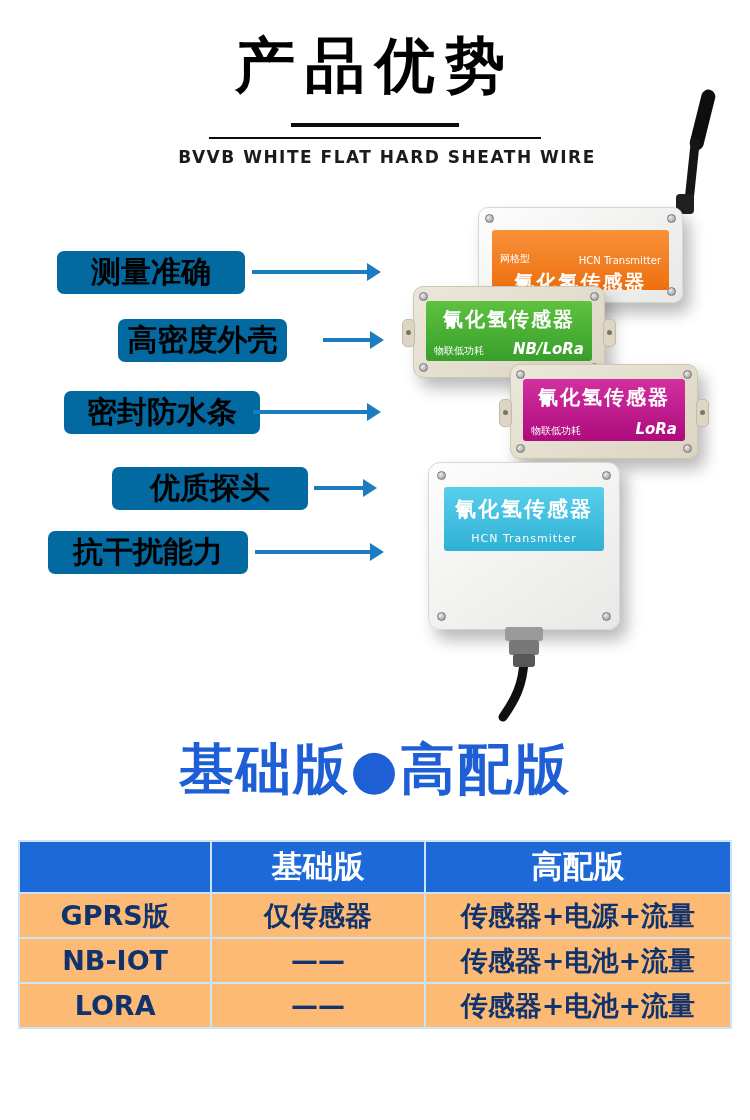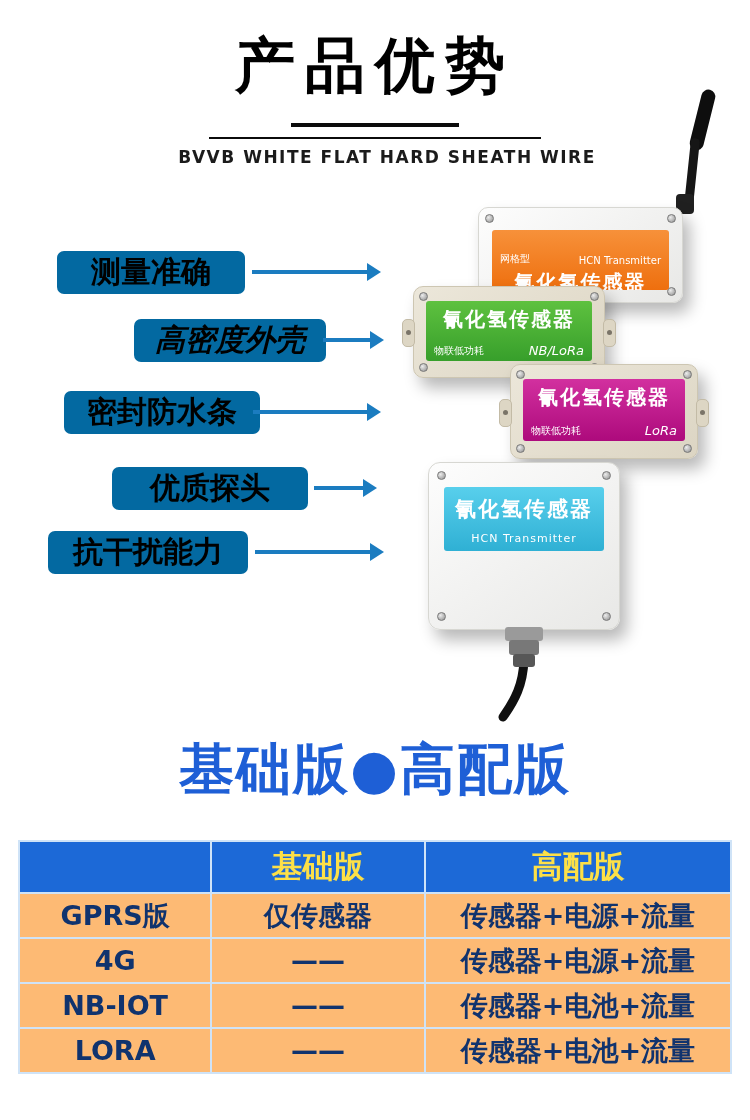--- a/index.html
+++ b/index.html
@@ -15,21 +15,21 @@
   .rule-thin  { position:absolute; top:137px; left:50%; transform:translateX(-50%);
                 width:332px; height:2px; background:#0b0b0b; }
   .subtitle { position:absolute; top:147px; left:12px; width:100%; text-align:center;
               font-size:17px; font-weight:700; color:#1b1b1b; letter-spacing:1.5px; }
 
   
   .pill { position:absolute; height:43px; background:#0369a1; border-radius:7px;
           display:flex; align-items:center; justify-content:center;
           font-size:30px; font-weight:600; color:#000; }
   .pill1 { left:57px;  top:251px; width:188px; }
-  .pill2 { left:134px; top:319px; width:192px;font-style:italic; }
+  .pill2 { left:118px; top:319px; width:169px; }
   .pill3 { left:64px;  top:391px; width:196px; }
   .pill4 { left:112px; top:467px; width:196px; }
   .pill5 { left:48px;  top:531px; width:200px; }
 
   .arrow { position:absolute; height:4px; background:#1b7cc0; }
   .arrow::after { content:""; position:absolute; right:-13px; top:-7px;
                   border-left:14px solid #1b7cc0;
                   border-top:9px solid transparent; border-bottom:9px solid transparent; }
   .arrow1 { left:252px; top:270px; width:116px; }
   .arrow2 { left:323px; top:338px; width:48px; }
@@ -53,21 +53,21 @@
 
   .band { position:absolute; color:#fff; border-radius:3px; display:flex;
           flex-direction:column; justify-content:space-between; overflow:hidden; }
   .band-orange  { background:linear-gradient(180deg,#f7913a,#ee6f0e); }
   .band-green   { background:linear-gradient(180deg,#5ec13f,#379f2b); }
   .band-magenta { background:linear-gradient(180deg,#d2309f,#ad0a7c); }
   .band-cyan    { background:linear-gradient(180deg,#58cfec,#2fb0d4); }
   .band-name  { text-align:center; font-weight:bold; letter-spacing:2px; font-size:20px; }
   .band-row   { display:flex; justify-content:space-between; align-items:flex-end;
                 padding:2px 8px 3px; font-size:10px; }
-  .tag-right  { font-style:italic; font-weight:normal; font-size:13px;text-align:center; }
+  .tag-right  { font-style:italic; font-weight:bold; font-size:15px;text-align:center; }
   .band-model { text-align:center; font-size:11px; letter-spacing:1px; padding-bottom:6px; }
 
   .device1 { left:478px; top:207px; width:205px; height:96px; z-index:3; }
   .d1-band { left:13px; top:22px; right:13px; bottom:12px; padding-top:20px; }
   .device2 { left:413px; top:286px; width:192px; height:92px; z-index:4; }
   .d2-band { left:12px; top:14px; right:12px; height:60px; padding-top:5px; }
   .device3 { left:510px; top:364px; width:188px; height:95px; z-index:5; }
   .d3-band { left:12px; top:14px; right:12px; height:62px; padding-top:5px; }
   .device4 { left:428px; top:462px; width:192px; height:168px; z-index:6; border-radius:12px; }
   .d4-band { left:15px; top:24px; right:15px; height:64px; padding-top:8px; }
@@ -89,21 +89,21 @@
             background:#575757; border-radius:3px; z-index:7; }
   .cable-svg { position:absolute; left:0; top:0; width:750px; height:1120px;
                pointer-events:none; z-index:1; }
 
   
   .section-title { position:absolute; top:733px; left:0; width:100%; text-align:center;
                    font-size:55px; font-weight:900; color:#1e5fd6; letter-spacing:2px; }
 
   .spec-table { position:absolute; left:18px; top:840px; width:714px;
                 border-collapse:collapse; table-layout:fixed; }
-  .spec-table th { background:#1c69d7; color:#fde047; font-size:31px; font-weight:bold;
+  .spec-table th { background:#1c69d7; color:#ffffff; font-size:31px; font-weight:bold;
                    height:52px; border:2px solid #cfe3f7; text-align:center; }
   .spec-table td { background:#fdba74; color:#10336e; font-size:27px; font-weight:bold;
                    height:45px; border:2px solid #cfe3f7; text-align:center;
                    overflow:hidden; white-space:nowrap; }
 </style>
 </head>
 <body>
 
 <div class="page">
 
@@ -206,25 +206,20 @@
         <th>高配版</th>
       </tr>
     </thead>
     <tbody>
       <tr>
         <td>GPRS版</td>
         <td>仅传感器</td>
         <td>传感器+电源+流量</td>
       </tr>
       <tr>
-        <td>4G</td>
-        <td>——</td>
-        <td>传感器+电源+流量</td>
-      </tr>
-      <tr>
         <td>NB-IOT</td>
         <td>——</td>
         <td>传感器+电池+流量</td>
       </tr>
       <tr>
         <td>LORA</td>
         <td>——</td>
         <td>传感器+电池+流量</td>
       </tr>
     </tbody>

